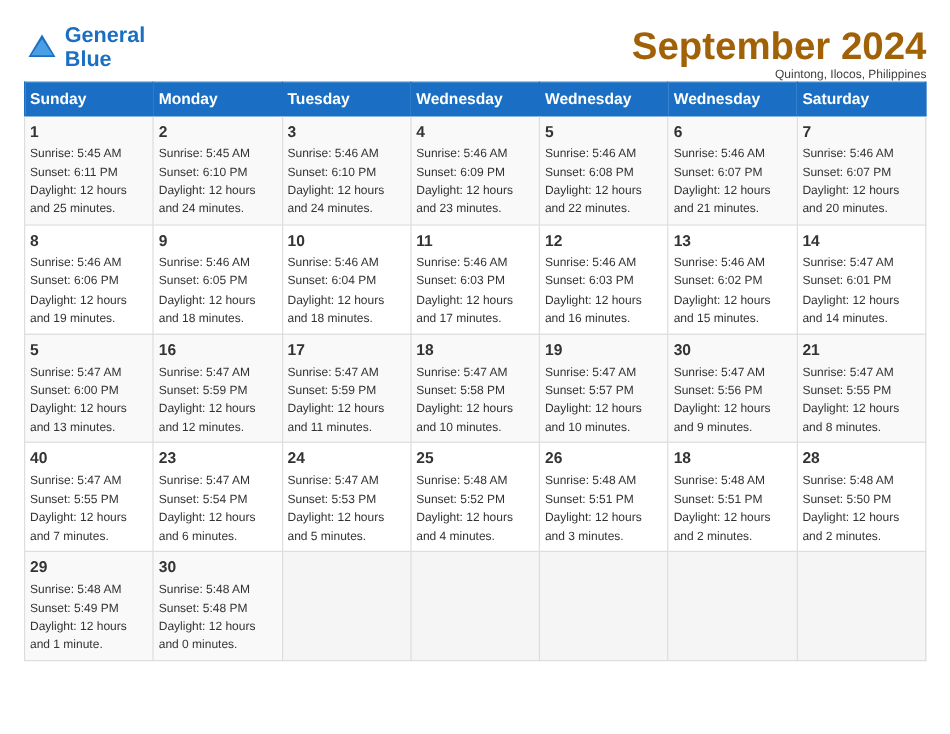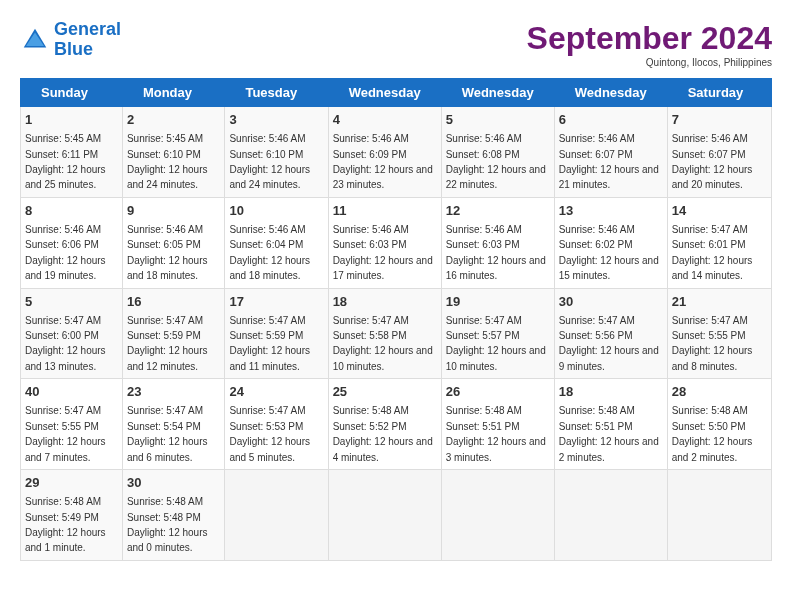--- a/index.html
+++ b/index.html
@@ -7,21 +7,20 @@
       font-family: Arial, sans-serif;
       background: #fff;
       width: 792px;
       min-height: 612px;
       padding: 20px;
     }
     .header-area {
       display: flex;
       justify-content: space-between;
       align-items: flex-start;
-      margin-bottom: 10px;
     }
     .logo {
       display: flex;
       align-items: center;
       gap: 4px;
     }
     .logo-text {
       font-size: 18px;
       font-weight: bold;
       color: #333;
@@ -33,37 +32,37 @@
     .logo-icon {
       width: 30px;
       height: 30px;
     }
     .title-area {
       text-align: right;
     }
     .month-title {
       font-size: 32px;
       font-weight: bold;
-      color: #701a75;
+      color: #a16207;
     }
     .location-title {
       font-size: 10px;
       color: #404040;
     }
     table {
       width: 100%;
       border-collapse: collapse;
       font-size: 11px;
     }
     thead tr {
       background-color: #1a6fc4;
       color: white;
     }
     thead th {
-      padding: 6px 20px;
+      padding: 6px 4px;
       text-align: left;
       font-size: 13px;
       font-weight: bold;
       border: 1px solid #1a6fc4;
     }
     tbody tr {
       border-bottom: 1px solid #ccc;
     }
     tbody td {
       vertical-align: top;

